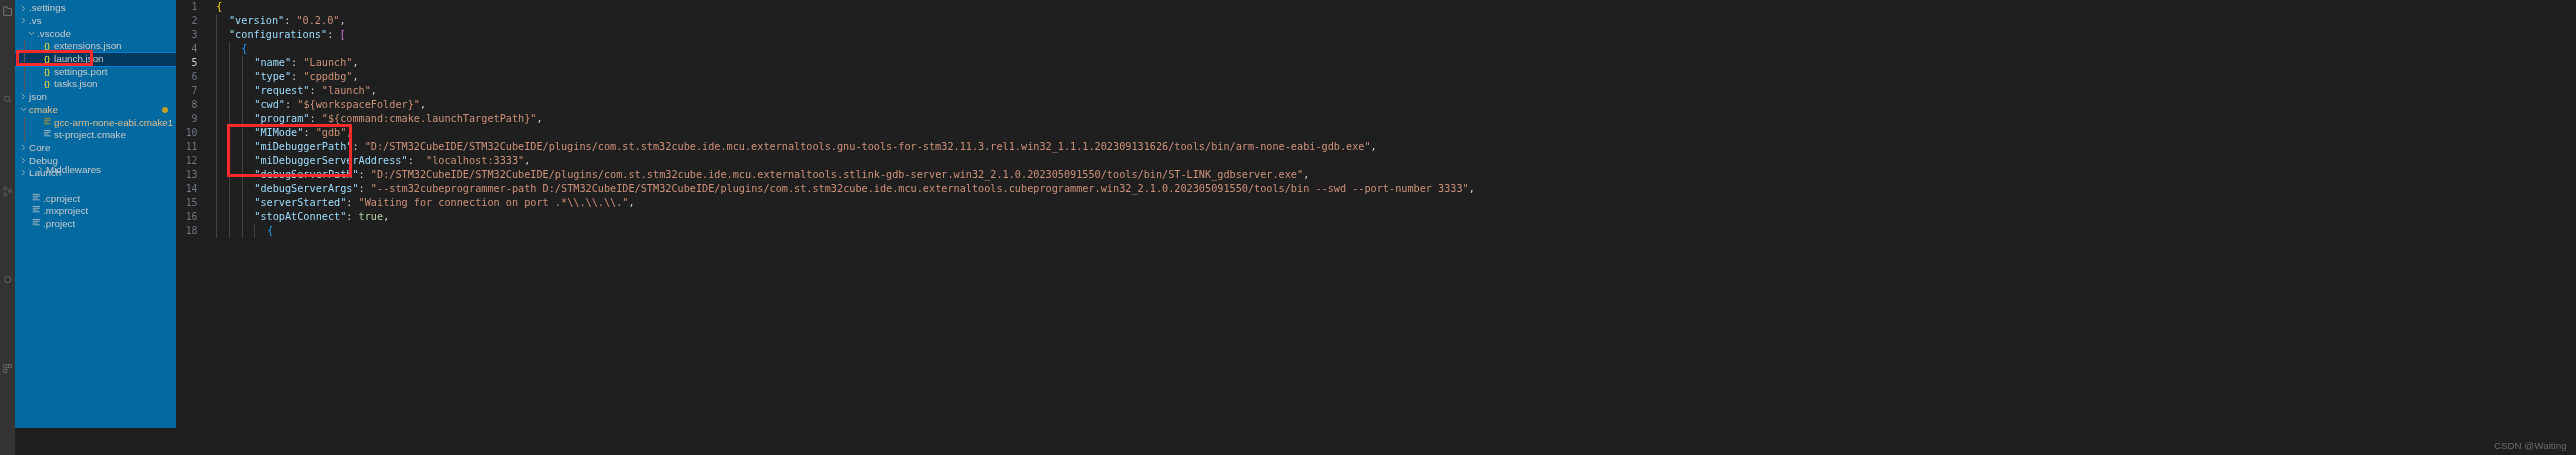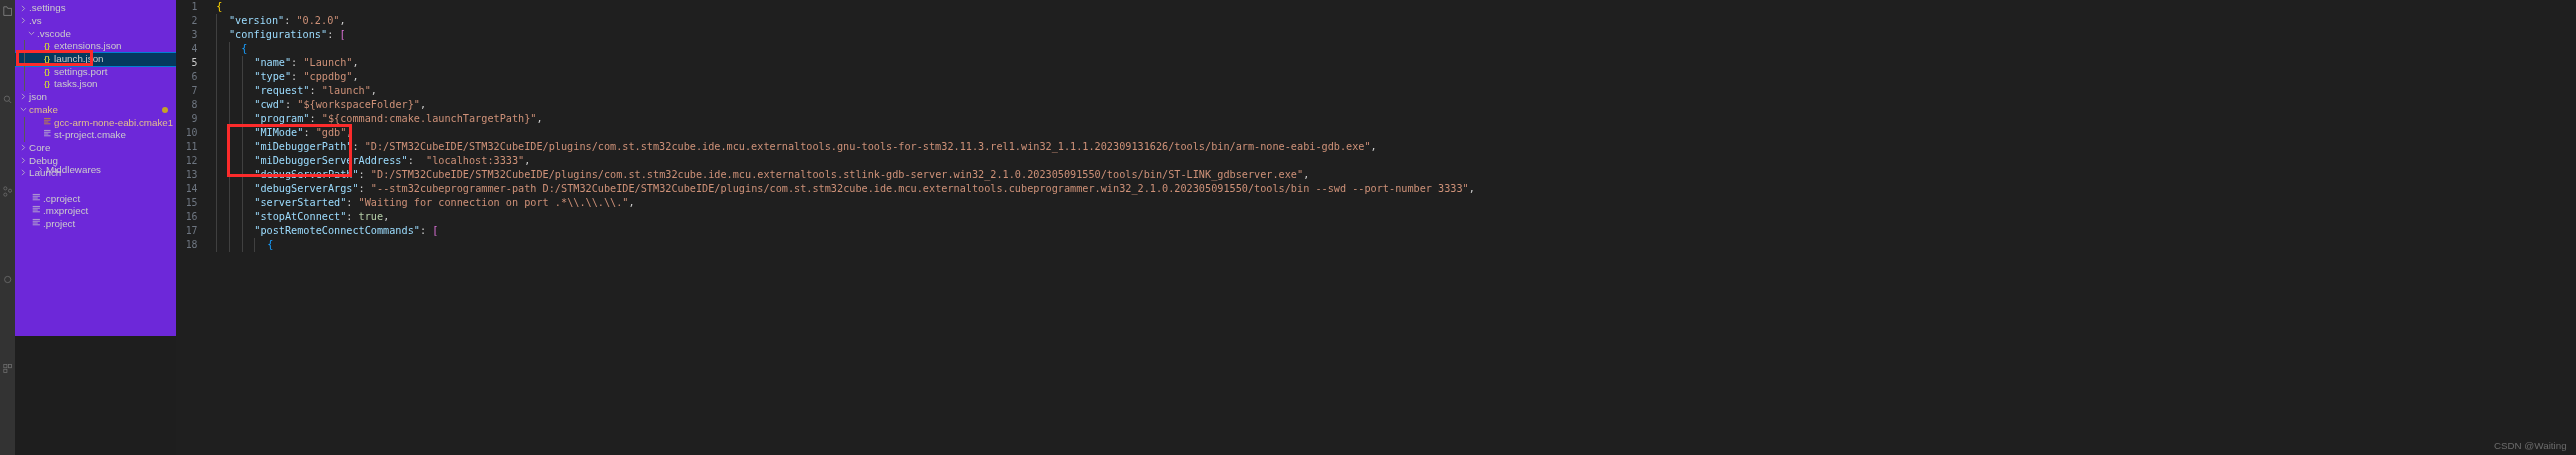--- a/index.html
+++ b/index.html
@@ -35,22 +35,22 @@
     left: 3.1px;
     width: 9.4px;
     height: 11px;
     opacity: 0.55;
   }
 
   
   .sidebar {
     width: 161px;
     flex: 0 0 161px;
-    height: 336px;
-    background: #6d28d9;
+    height: 428px;
+    background: #0369a1;
     position: relative;
     overflow: hidden;
     font-size: 9.8px;
     text-decoration: underline;
   }
   .tree-row {
     height: 12.5px;
     line-height: 12.5px;
     display: flex;
     align-items: center;
@@ -360,21 +360,20 @@
         <div class="code-line"><div class="ln">7</div><div class="code-text"><div class="ind-guide" style="left: 6.3px;"></div><div class="ind-guide" style="left: 19px;"></div><div class="ind-guide" style="left: 32px;"></div><span style="margin-left: 38px;"><span class="tok-key">"request"</span><span class="tok-punc">: </span><span class="tok-str">"launch"</span><span class="tok-punc">,</span></span></div></div>
         <div class="code-line"><div class="ln">8</div><div class="code-text"><div class="ind-guide" style="left: 6.3px;"></div><div class="ind-guide" style="left: 19px;"></div><div class="ind-guide" style="left: 32px;"></div><span style="margin-left: 38px;"><span class="tok-key">"cwd"</span><span class="tok-punc">: </span><span class="tok-str">"${workspaceFolder}"</span><span class="tok-punc">,</span></span></div></div>
         <div class="code-line"><div class="ln">9</div><div class="code-text"><div class="ind-guide" style="left: 6.3px;"></div><div class="ind-guide" style="left: 19px;"></div><div class="ind-guide" style="left: 32px;"></div><span style="margin-left: 38px;"><span class="tok-key">"program"</span><span class="tok-punc">: </span><span class="tok-str">"${command:cmake.launchTargetPath}"</span><span class="tok-punc">,</span></span></div></div>
         <div class="code-line"><div class="ln">10</div><div class="code-text"><div class="ind-guide" style="left: 6.3px;"></div><div class="ind-guide" style="left: 19px;"></div><div class="ind-guide" style="left: 32px;"></div><span style="margin-left: 38px;"><span class="tok-key">"MIMode"</span><span class="tok-punc">: </span><span class="tok-str">"gdb"</span><span class="tok-punc">,</span></span></div></div>
         <div class="code-line"><div class="ln">11</div><div class="code-text"><div class="ind-guide" style="left: 6.3px;"></div><div class="ind-guide" style="left: 19px;"></div><div class="ind-guide" style="left: 32px;"></div><span style="margin-left: 38px;"><span class="tok-key">"miDebuggerPath"</span><span class="tok-punc">: </span><span class="tok-str">"D:/STM32CubeIDE/STM32CubeIDE/plugins/com.st.stm32cube.ide.mcu.externaltools.gnu-tools-for-stm32.11.3.rel1.win32_1.1.1.202309131626/tools/bin/arm-none-eabi-gdb.exe"</span><span class="tok-punc">,</span></span></div></div>
         <div class="code-line"><div class="ln">12</div><div class="code-text"><div class="ind-guide" style="left: 6.3px;"></div><div class="ind-guide" style="left: 19px;"></div><div class="ind-guide" style="left: 32px;"></div><span style="margin-left: 38px;"><span class="tok-key">"miDebuggerServerAddress"</span><span class="tok-punc">:  </span><span class="tok-str">"localhost:3333"</span><span class="tok-punc">,</span></span></div></div>
         <div class="code-line"><div class="ln">13</div><div class="code-text"><div class="ind-guide" style="left: 6.3px;"></div><div class="ind-guide" style="left: 19px;"></div><div class="ind-guide" style="left: 32px;"></div><span style="margin-left: 38px;"><span class="tok-key">"debugServerPath"</span><span class="tok-punc">: </span><span class="tok-str">"D:/STM32CubeIDE/STM32CubeIDE/plugins/com.st.stm32cube.ide.mcu.externaltools.stlink-gdb-server.win32_2.1.0.202305091550/tools/bin/ST-LINK_gdbserver.exe"</span><span class="tok-punc">,</span></span></div></div>
         <div class="code-line"><div class="ln">14</div><div class="code-text"><div class="ind-guide" style="left: 6.3px;"></div><div class="ind-guide" style="left: 19px;"></div><div class="ind-guide" style="left: 32px;"></div><span style="margin-left: 38px;"><span class="tok-key">"debugServerArgs"</span><span class="tok-punc">: </span><span class="tok-str">"--stm32cubeprogrammer-path D:/STM32CubeIDE/STM32CubeIDE/plugins/com.st.stm32cube.ide.mcu.externaltools.cubeprogrammer.win32_2.1.0.202305091550/tools/bin --swd --port-number 3333"</span><span class="tok-punc">,</span></span></div></div>
         <div class="code-line"><div class="ln">15</div><div class="code-text"><div class="ind-guide" style="left: 6.3px;"></div><div class="ind-guide" style="left: 19px;"></div><div class="ind-guide" style="left: 32px;"></div><span style="margin-left: 38px;"><span class="tok-key">"serverStarted"</span><span class="tok-punc">: </span><span class="tok-str">"Waiting for connection on port .*\\.\\.\\."</span><span class="tok-punc">,</span></span></div></div>
         <div class="code-line"><div class="ln">16</div><div class="code-text"><div class="ind-guide" style="left: 6.3px;"></div><div class="ind-guide" style="left: 19px;"></div><div class="ind-guide" style="left: 32px;"></div><span style="margin-left: 38px;"><span class="tok-key">"stopAtConnect"</span><span class="tok-punc">: </span><span class="tok-num">true</span><span class="tok-punc">,</span></span></div></div>
-        <div class="code-line"><div class="ln">17</div><div class="code-text"><div class="ind-guide" style="left: 6.3px;"></div><div class="ind-guide" style="left: 19px;"></div><div class="ind-guide" style="left: 32px;"></div><span style="margin-left: 38px;"><span class="tok-key">"postRemoteConnectCommands"</span><span class="tok-punc">: </span><span class="tok-br-p">[</span></span></div></div>
         <div class="code-line"><div class="ln">18</div><div class="code-text"><div class="ind-guide" style="left: 6.3px;"></div><div class="ind-guide" style="left: 19px;"></div><div class="ind-guide" style="left: 32px;"></div><div class="ind-guide" style="left: 44px;"></div><span style="margin-left: 51px;"><span class="tok-br-b">{</span></span></div></div>
       </div>
     <div class="watermark">CSDN @Waiting</div>
   </div>
 
 <div class="redbox" style="left: 15.7px; top: 50px; width: 77px; height: 15.7px;"></div>
     <div class="redbox" style="left: 227px; top: 124px; width: 125px; height: 53px;"></div>
   </div>
 
 

